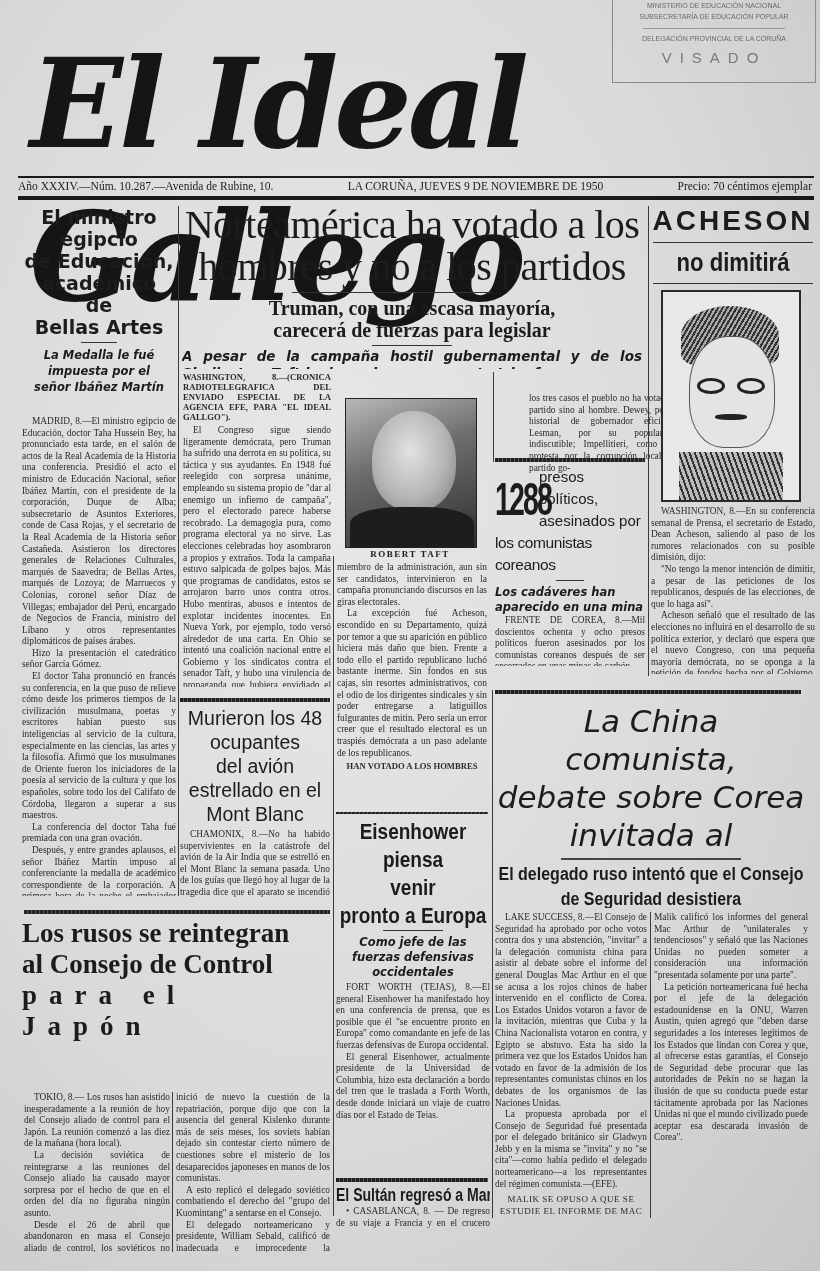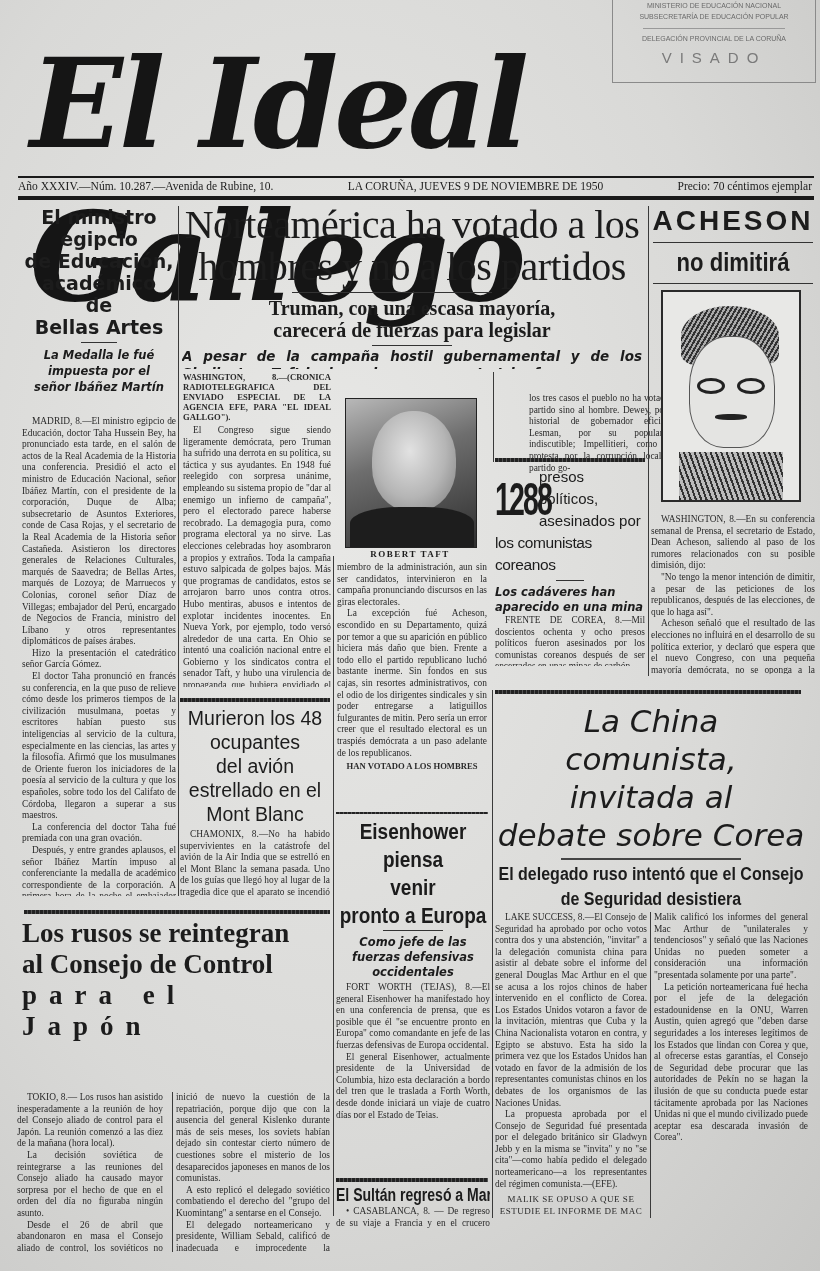--- a/index.html
+++ b/index.html
@@ -169,21 +169,21 @@
     <div class="drawing" style="position:relative;margin:6px 10px 0;width:136px;height:208px;">
       <div style="position:absolute;left:18px;top:14px;width:98px;height:60px;border-radius:50% 50% 20% 20%;background:repeating-linear-gradient(120deg,#333 0 2px,#aaa 2px 4px);"></div>
       <div style="position:absolute;left:26px;top:44px;width:84px;height:110px;border-radius:45% 45% 40% 40%;background:#e4e4e2;border:1px solid #555;"></div>
       <div style="position:absolute;left:34px;top:86px;width:68px;height:16px;display:flex;justify-content:space-between;">
         <div style="width:28px;height:16px;border:3px solid #222;border-radius:50%;box-sizing:border-box;"></div>
         <div style="width:28px;height:16px;border:3px solid #222;border-radius:50%;box-sizing:border-box;"></div>
       </div>
       <div style="position:absolute;left:52px;top:122px;width:32px;height:6px;background:#222;border-radius:40%;"></div>
       <div style="position:absolute;left:16px;top:160px;width:104px;height:48px;background:repeating-linear-gradient(70deg,#333 0 2px,#bbb 2px 5px);"></div>
     </div>
-    <div class="body-text" style="margin-top:12px;">
+    <div class="body-text" style="margin-top:4px;">
       <p>WASHINGTON, 8.—En su conferencia semanal de Prensa, el secretario de Estado, Dean Acheson, saliendo al paso de los rumores relacionados con su posible dimisión, dijo:</p>
       <p>"No tengo la menor intención de dimitir, a pesar de las peticiones de los republicanos, después de las elecciones, de que lo haga así".</p>
       <p>Acheson señaló que el resultado de las elecciones no influirá en el desarrollo de su política exterior, y declaró que espera que el nuevo Congreso, con una pequeña mayoría demócrata, no se oponga a la petición de fondos hecha por el Gobierno, para financiar el rearme y la ayuda económica al extranjero.—(EFE).</p>
     </div>
   </div>
 
   <div class="thick-rule" style="position:absolute;left:180px;top:698px;width:150px;"></div>
   <div class="col" style="left:180px;top:706px;width:150px;height:194px;">
     <div class="center" style="font-family:'Liberation Sans',sans-serif;font-size:19.5px;line-height:24px;">
       <div>Murieron los 48</div>
@@ -194,22 +194,22 @@
     </div>
     <div class="body-text" style="margin-top:3px;">
       <p>CHAMONIX, 8.—No ha habido supervivientes en la catástrofe del avión de la Air India que se estrelló en el Mont Blanc la semana pasada. Uno de los guías que llegó hoy al lugar de la tragedia dice que el aparato se incendió al precipitarse contra la montaña y que los cadáveres de sus 48 ocupantes se encuentran diseminados en torno a los restos del aparato.—(EFE).</p>
     </div>
   </div>
 
   <div class="thick-rule" style="position:absolute;left:495px;top:690px;width:306px;"></div>
   <div class="col" style="left:495px;top:702px;width:312px;height:210px;">
     <div class="center" style="font-family:'DejaVu Sans',sans-serif;font-style:italic;font-size:31px;line-height:38px;">
       <div>La China comunista,</div>
+      <div>debate sobre Corea</div>
       <div>invitada al</div>
-      <div>debate sobre Corea</div>
     </div>
     <div style="width:180px;height:2px;background:#444;margin:4px auto 6px;"></div>
     <div class="center" style="font-family:'Liberation Sans',sans-serif;font-weight:bold;font-size:16px;line-height:22px;transform:scaleY(1.1);">
       <div>El delegado ruso intentó que el Consejo</div>
       <div>de Seguridad desistiera</div>
       <div style="font-size:17px;">de examinar el informe de Mac Ahrtur</div>
     </div>
   </div>
   <div class="col body-text" style="left:495px;top:912px;width:152px;height:306px;">
     <p>LAKE SUCCESS, 8.—El Consejo de Seguridad ha aprobado por ocho votos contra dos y una abstención, "invitar" a la delegación comunista china para asistir al debate sobre el informe del general Douglas Mac Arthur en el que se acusa a los rojos chinos de haber intervenido en el conflicto de Corea. Los Estados Unidos votaron a favor de la invitación, mientras que Cuba y la China Nacionalista votaron en contra, y Egipto se abstuvo. Esta ha sido la primera vez que los Estados Unidos han votado en favor de la admisión de los representantes comunistas chinos en los debates de los organismos de las Naciones Unidas.</p>
@@ -256,21 +256,21 @@
 
   <div class="thick-rule" style="position:absolute;left:24px;top:910px;width:306px;"></div>
   <div class="col" style="left:22px;top:918px;width:310px;height:130px;">
     <div style="font-family:'Liberation Serif',serif;font-weight:bold;font-size:27px;line-height:31px;">
       <div>Los rusos se reintegran</div>
       <div>al Consejo de Control</div>
       <div style="letter-spacing:12px;">para el Japón</div>
     </div>
 
   </div>
-  <div class="col body-text" style="left:17px;top:1092px;width:146px;height:160px;">
+  <div class="col body-text" style="left:24px;top:1092px;width:146px;height:160px;">
     <p>TOKIO, 8.— Los rusos han asistido inesperadamente a la reunión de hoy del Consejo aliado de control para el Japón. La reunión comenzó a las diez de la mañana (hora local).</p>
     <p>La decisión soviética de reintegrarse a las reuniones del Consejo aliado ha causado mayor sorpresa por el hecho de que en el orden del día no figuraba ningún asunto.</p>
     <p>Desde el 26 de abril que abandonaron en masa el Consejo aliado de control, los soviéticos no habían vuelto a hacer acto de presencia en el citado Organismo. Su abandono obedeció a que la delegación norteamericana acusó a Rusia de que retenía a 300.000 prisioneros de guerra japoneses en Manchuria y Siberia.</p>
 
   </div>
   <div class="vline" style="left:172px;top:1092px;height:160px;"></div>
   <div class="col body-text" style="left:176px;top:1092px;width:154px;height:160px;">
     <p style="text-indent:0">inició de nuevo la cuestión de la repatriación, porque dijo que con la ausencia del general Kislenko durante más de seis meses, los soviets habían dejado sin contestar cierto número de cuestiones sobre el misterio de los desaparecidos japoneses en manos de los comunistas.</p>
     <p>A esto replicó el delegado soviético combatiendo el derecho del "grupo del Kuomintang" a sentarse en el Consejo.</p>
     <p>El delegado norteamericano y presidente, William Sebald, calificó de inadecuada e improcedente la impugnación rusa contra el representante chino. Esto dió lugar a una discusión de media hora bastante áspera. Y sin dar explicación sobre su vuelta el delegado ruso, se levantó la sesión.—EFE.</p>

